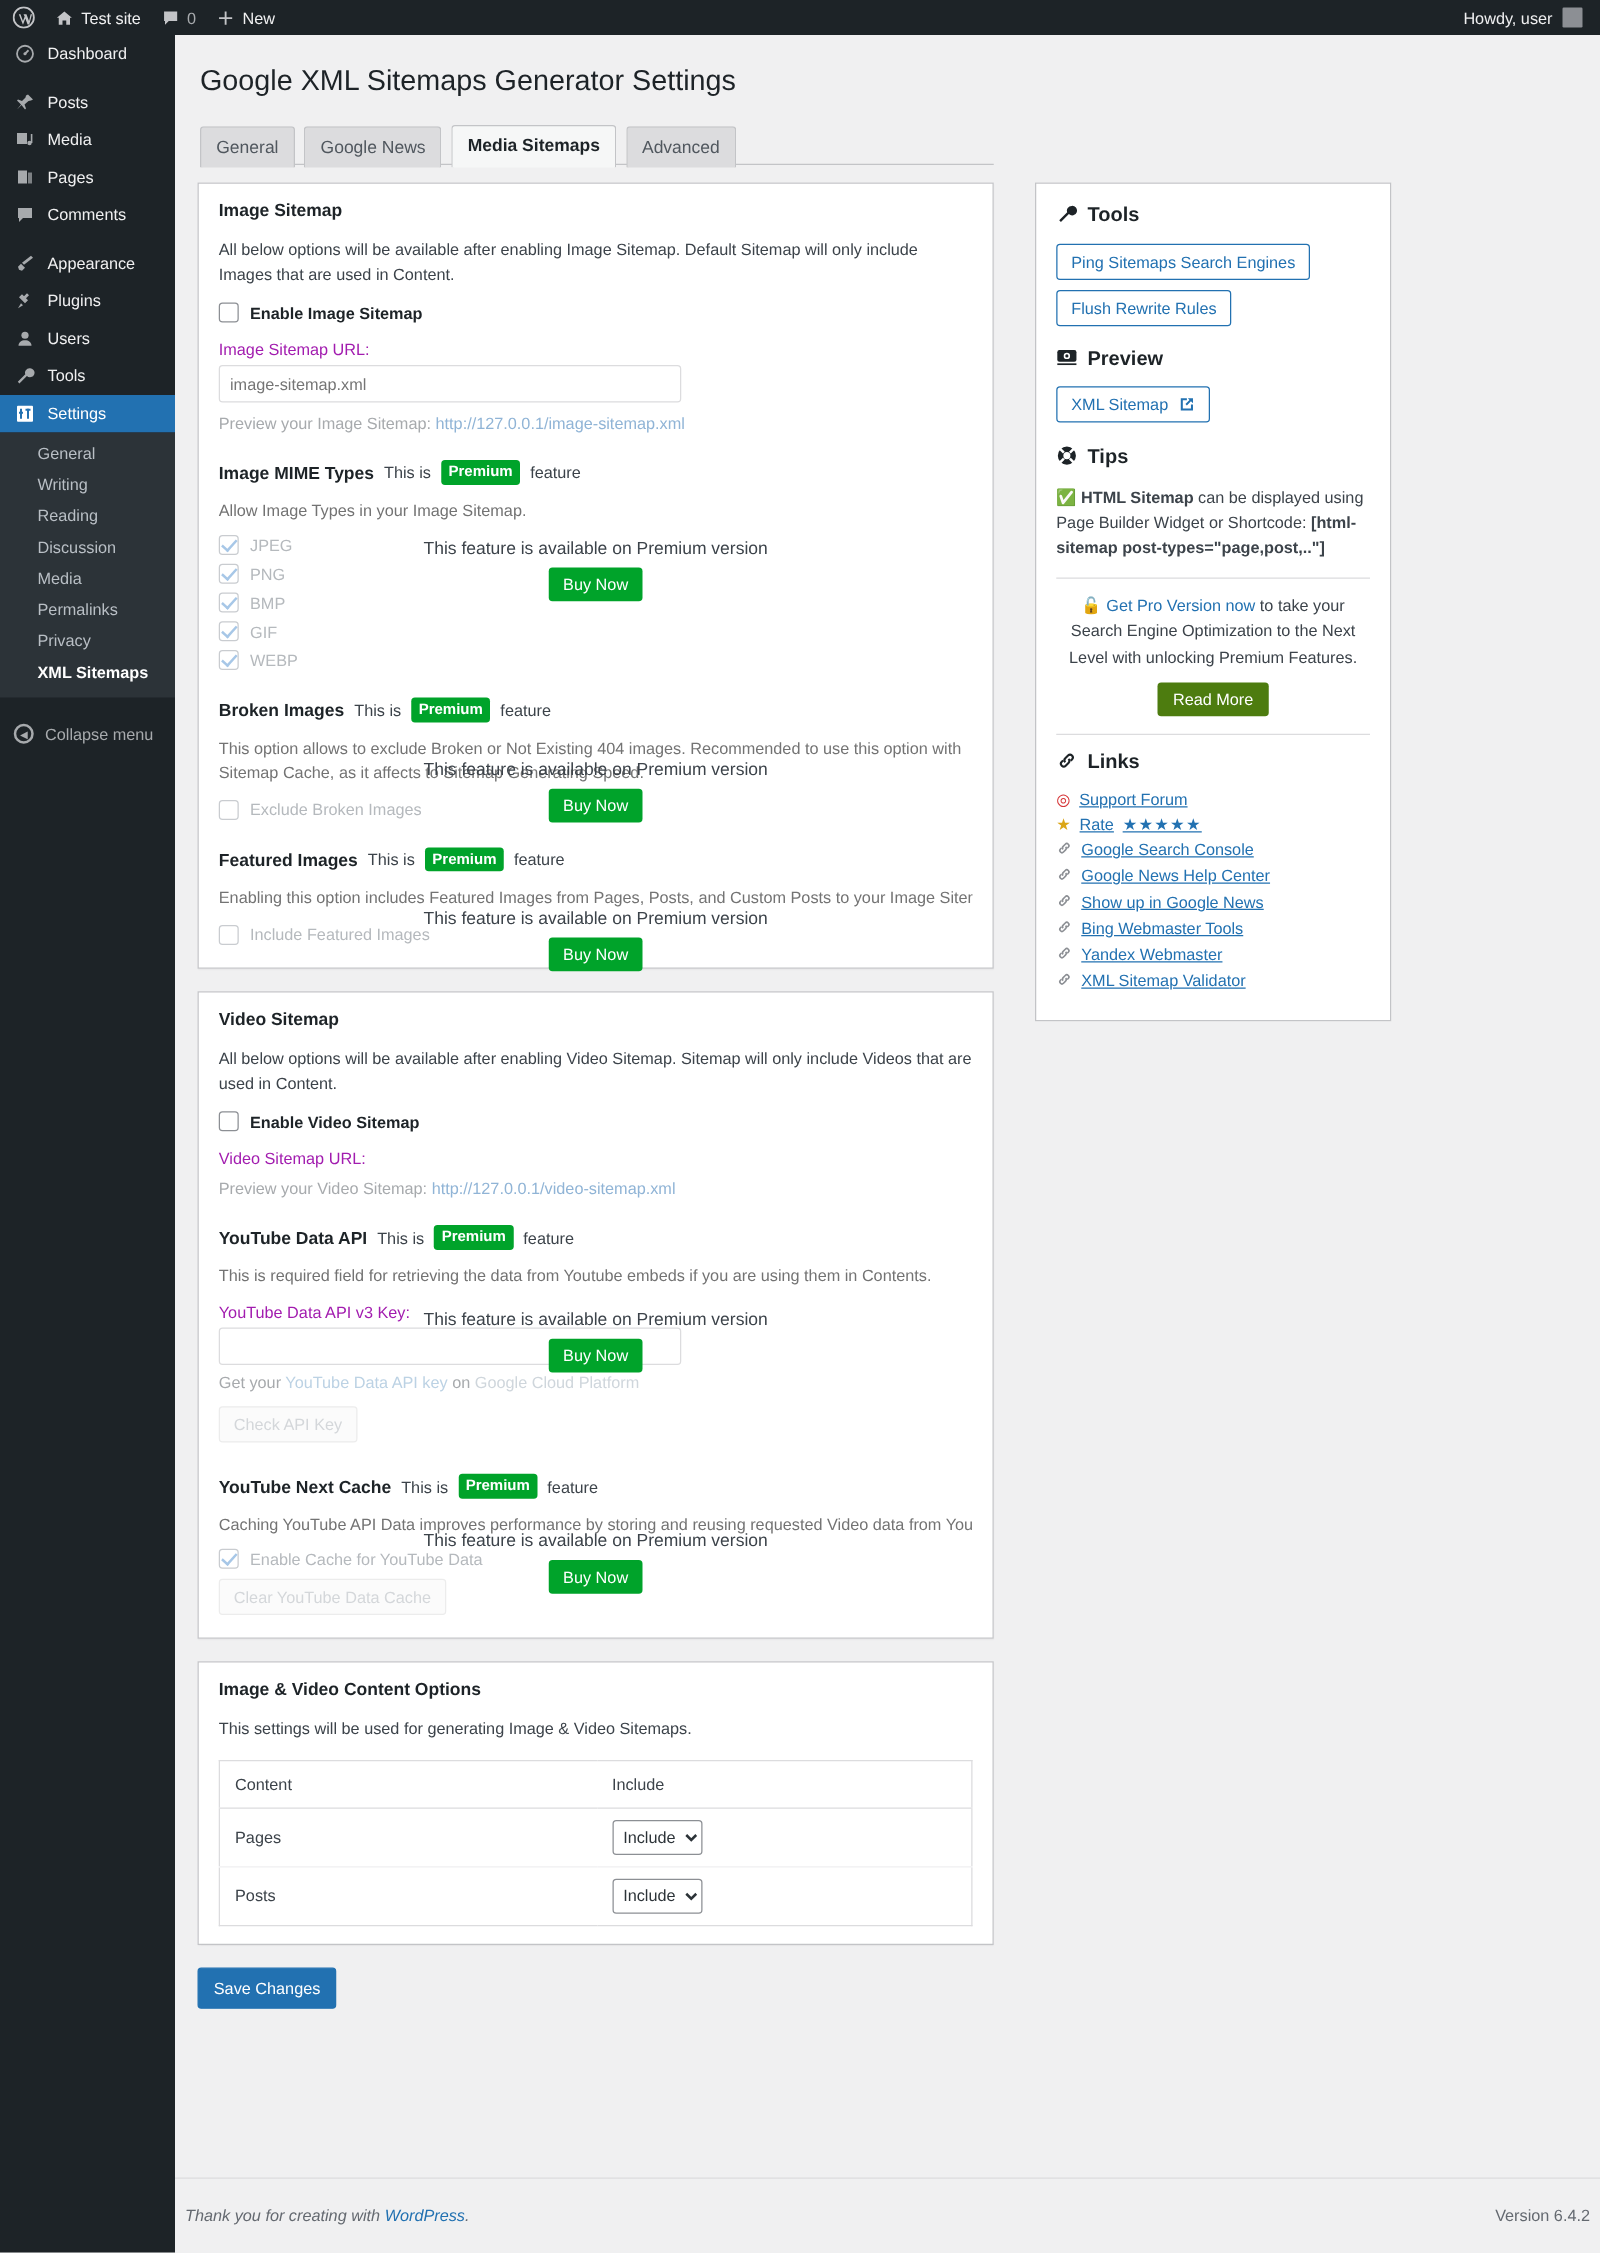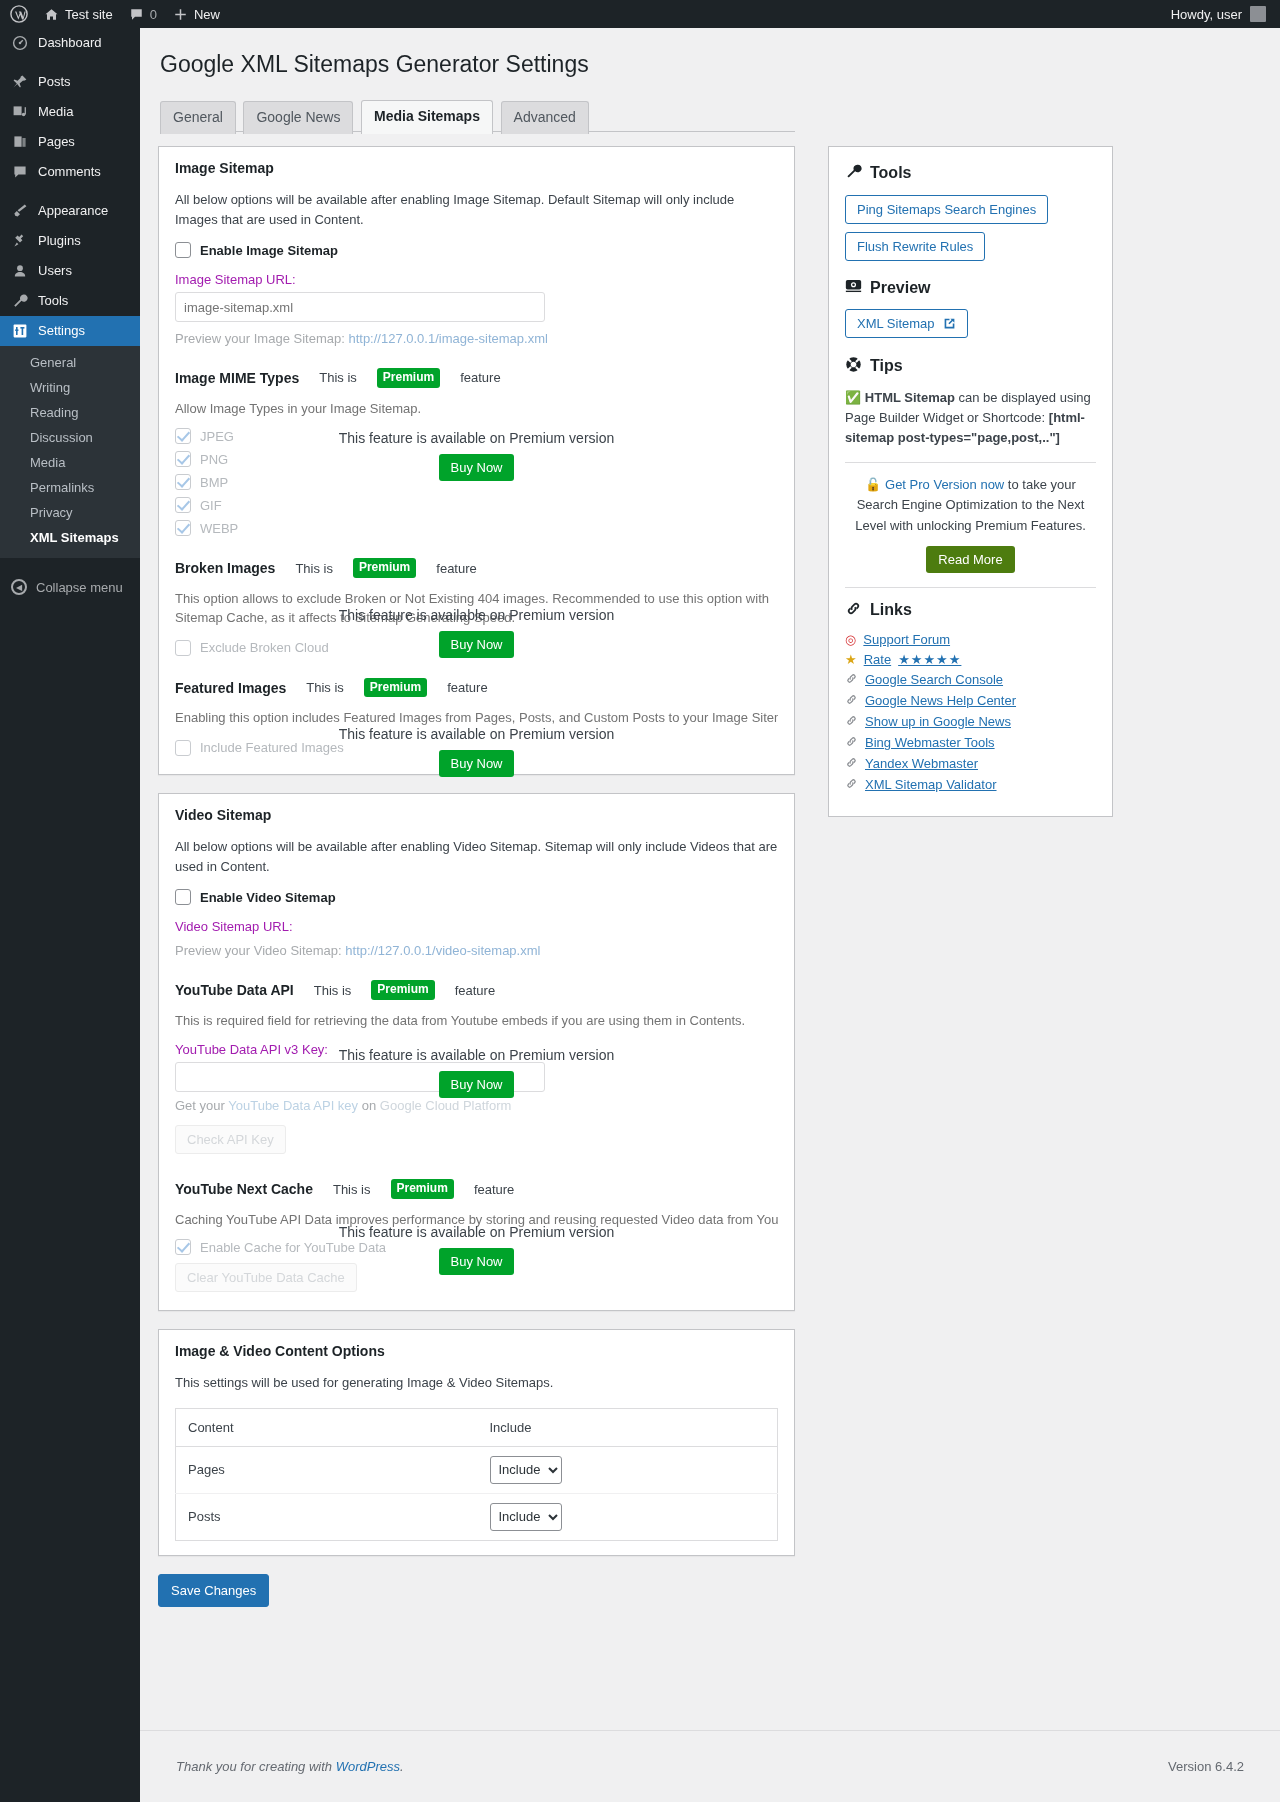--- a/index.html
+++ b/index.html
@@ -107,21 +107,21 @@
   .field-label { font-size:13px; color:#a21caf; margin:6px 0 5px 0; }
   .text-input {
     width:370px; height:30px; border:1px solid #dcdcde; border-radius:3px;
     background:#fff; color:#15803d; font-size:13px; padding:0 8px; line-height:28px;
     font-family:"Liberation Sans", sans-serif;
   }
   .preview-line { font-size:13px; color:#a7aaad; margin:9px 0 0 0; }
   .preview-line a { color:#90b4d6; }
   a { color:#2271b1; }
 
-  .prem-head { margin:22px 0 0 0; display:flex; align-items:center; gap:20px; }
+  .prem-head { margin:22px 0 0 0; display:flex; align-items:center; gap:8px; }
   .prem-head .ttl { font-size:14px; font-weight:bold; color:#1d2327; }
   .prem-head .ths { font-size:13px; color:#3c434a; }
   .badge-premium {
     background:#00a32a; color:#fff; font-size:12px; font-weight:bold;
     padding:2px 6px; border-radius:3px; line-height:1.3;
   }
   .muted-desc { font-size:13px; color:#737373; margin:11px 0 0 0; line-height:1.5; }
 
   
   .prem-overlay {
@@ -177,23 +177,23 @@
     display:inline-block; background:#4d7c0f; color:#fff; font-size:13px;
     padding:6px 12px; border-radius:3px; margin-top:10px; border:none;
     font-family:"Liberation Sans", sans-serif;
   }
   .link-row { display:flex; align-items:center; gap:7px; margin:5px 0; font-size:13px; }
   .link-row a { color:#2271b1; text-decoration:underline; }
   .stars { color:#2271b1; letter-spacing:1px; }
 
   
   #footer {
-    position:absolute; left:140px; bottom:0; width:1140px; height:72px;
+    position:absolute; left:140px; bottom:0; width:1140px; height:60px;
     border-top:1px solid #dcdcde; background:#f0f0f1;
-    display:flex; align-items:center; padding:0 36px; font-size:13px; color:#646970;
+    display:flex; align-items:center; padding:0 8px; font-size:13px; color:#646970;
   }
   #footer .right { margin-left:auto; }
   #footer i { font-style:italic; }
 </style>
 </head>
 <body>
 
 <div id="adminbar">
   <div class="ab-item logo">
     <span class="ab-icon">
@@ -432,21 +432,21 @@
         <div class="prem-head">
           <span class="ttl">Broken Images</span>
           <span class="ths">This is</span>
           <span class="badge-premium">Premium</span>
           <span class="ths">feature</span>
         </div>
         <div style="position:relative;">
           <p class="muted-desc">This option allows to exclude Broken or Not Existing 404 images. Recommended to use this option with Sitemap Cache, as it affects to Sitemap Generating Speed.</p>
           <div class="chk-row" style="margin:12px 0 0 0">
             <span class="cb dim"></span>
-            <span class="chk-label light">Exclude Broken Cloud</span>
+            <span class="chk-label light">Exclude Broken Images</span>
           </div>
           <div class="prem-overlay" style="top:18px;">
             <div class="txt">This feature is available on Premium version</div>
             <button class="btn-buy">Buy Now</button>
           </div>
         </div>
 
         
         <div class="prem-head">
           <span class="ttl">Featured Images</span>

